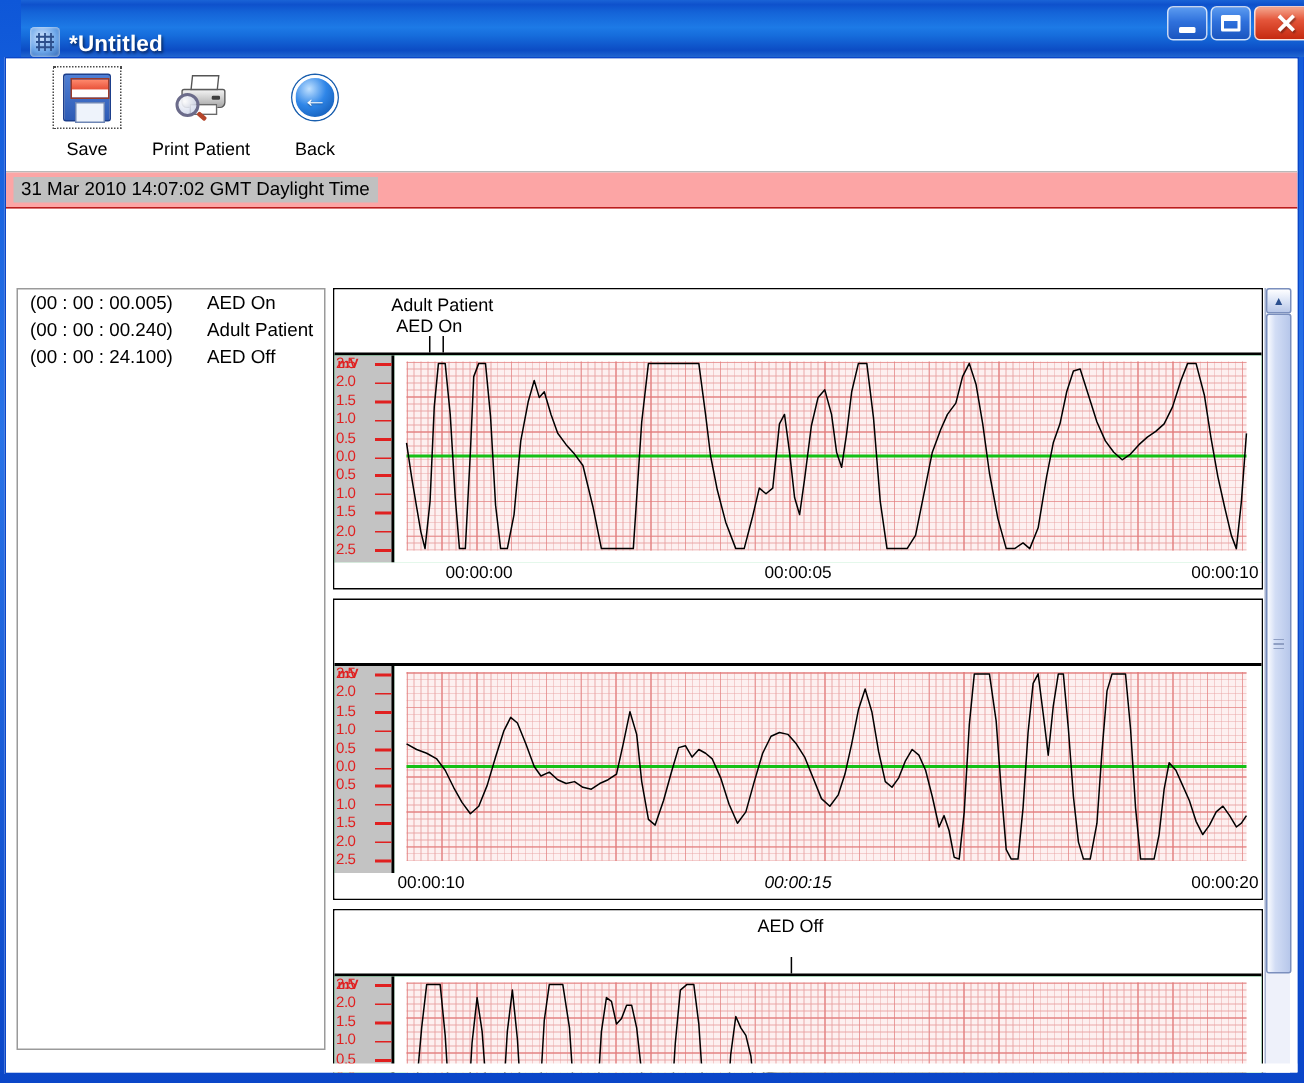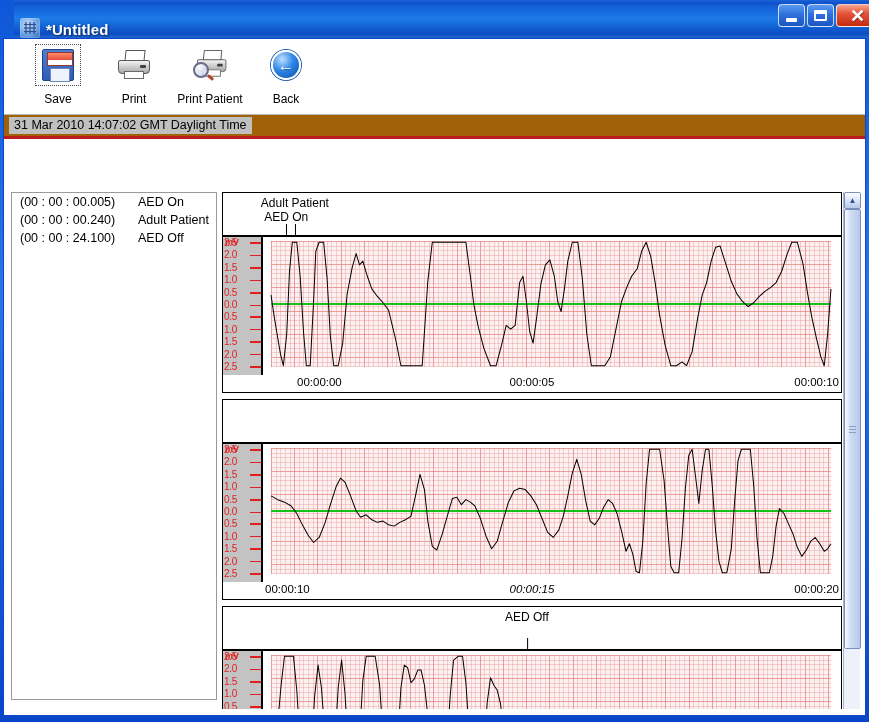--- a/index.html
+++ b/index.html
@@ -135,21 +135,21 @@
   .ic-back { width: 30px; height: 30px; border-radius: 50%;
     background: radial-gradient(circle at 35% 28%, #bfe0ff 0%, #2f86e8 45%, #0a4fa8 100%);
     border: 2px solid #ffffff; box-shadow: 0 0 0 1px #1a5fae;
     display:flex; align-items:center; justify-content:center; }
   .ic-back span { color:#fff; font-size:17px; line-height:17px; font-weight:bold;
     text-shadow: 0 1px 1px rgba(0,0,0,.35); }
 
   
   #datebar {
     position: absolute; left: 0; top: 76px; width: 861px; height: 24px;
-    background: #a16207; border-bottom: 3px solid #b91c1c;
+    background: #fca5a5; border-bottom: 1px solid #b91c1c;
     display: flex; align-items: center;
   }
   #datetime-text {
     background: #c0c0c0; color: #000; font-size: 12.5px;
     padding: 1px 5px 2px 5px; margin-left: 5px; white-space: nowrap;
   }
 
   
   #main {
     position: absolute; left: 0; top: 101px; width: 861px; height: 575px;
@@ -306,30 +306,20 @@
 
       <div class="tool-item">
         <div class="tool-icon-box selected">
           <div class="ic-floppy">
               <div class="shut"></div>
             </div>
         </div>
         <div class="tool-label">Save</div>
       </div>
 
-      <div class="tool-item">
-        <div class="tool-icon-box">
-          <div class="ic-printer">
-              <div class="paper"></div>
-              <div class="body"></div>
-              <div class="out"></div>
-            </div>
-        </div>
-        <div class="tool-label">Print</div>
-      </div>
 
       <div class="tool-item">
         <div class="tool-icon-box">
           <div class="ic-preview">
             <div class="ic-printer" style="position:absolute;left:3px;top:0;transform:scale(.92);transform-origin:left top;">
               <div class="paper"></div>
                 <div class="body"></div>
                 <div class="out"></div>
             </div>
             <div class="mag"></div>

